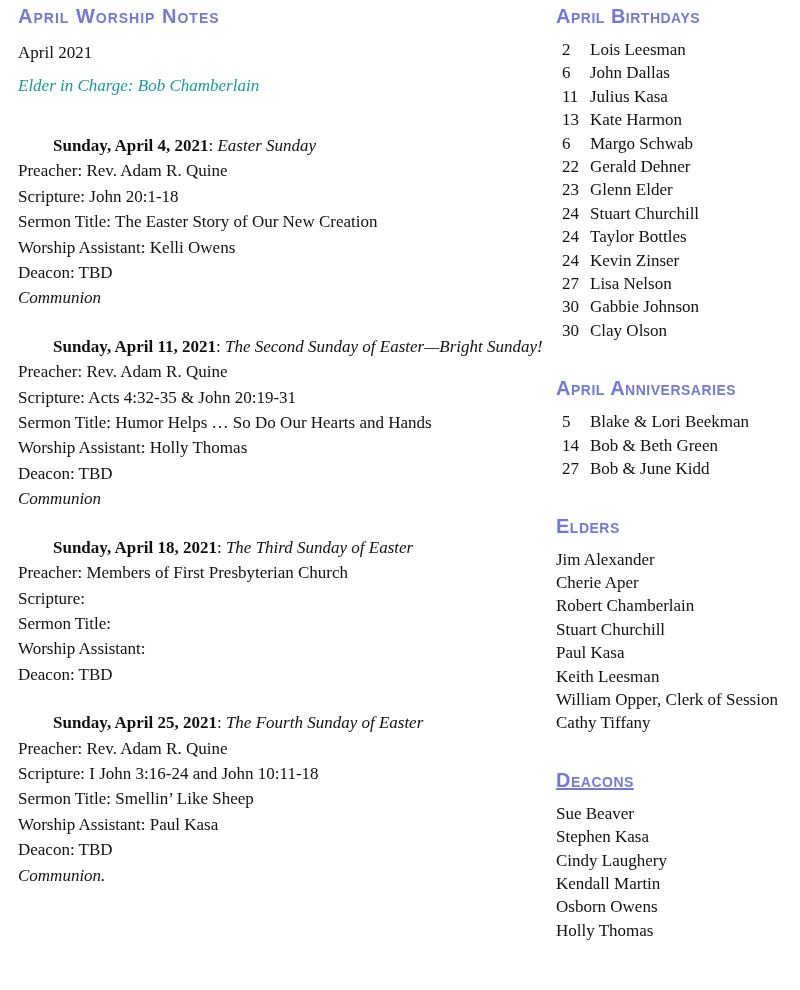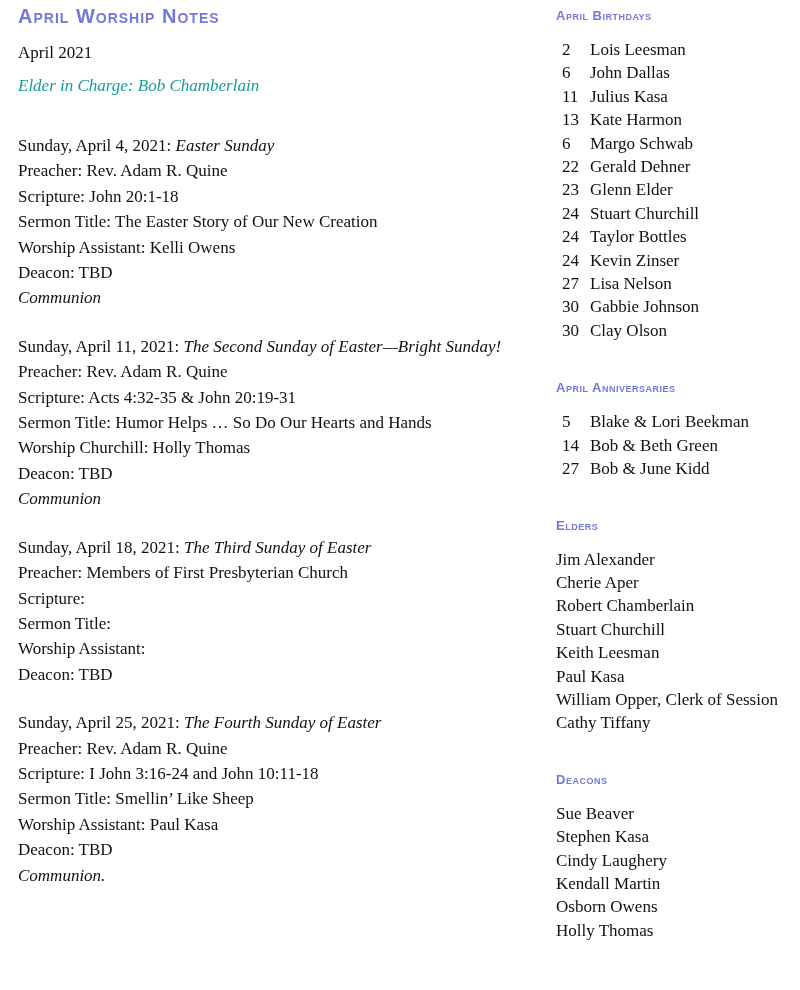--- a/index.html
+++ b/index.html
@@ -30,21 +30,21 @@
     font-variant: small-caps;
     color: #7678d8;
     letter-spacing: 1px;
   }
   h1.heading {
     font-size: 20px;
     line-height: 22px;
     margin: 5px 0 13px 0;
   }
   h2.heading {
-    font-size: 13px;
+    font-size: 20px;
     line-height: 20px;
     letter-spacing: 0.5px;
     margin: 0 0 12px 0;
   }
   .month-line {
     font-size: 17px;
     line-height: 25px;
     margin-bottom: 8px;
   }
   .elder-line {
@@ -52,28 +52,28 @@
     line-height: 25px;
     font-style: italic;
     color: #189a9a;
     margin-bottom: 35px;
   }
   .service { margin-bottom: 23px; }
   .service .line {
     font-size: 17px;
     line-height: 25.4px;
   }
-  .service .date { font-weight: normal; }
+  .service .date { font-weight: bold; margin-left: 35px; }
   .service .stitle { font-style: italic; margin-left: 0.25em; }
   .service .communion { font-style: italic; }
   .col-right { padding-top: 0; }
   .rc-head-birthdays { margin-top: 6px !important; }
   .rc-head-anniversaries { margin-top: 36px !important; }
   .rc-head-elders { margin-top: 35px !important; }
-  .rc-head-deacons { margin-top: 35px !important; }
+  .rc-head-deacons { margin-top: 35px !important; text-decoration: underline; }
   .roster-row {
     font-size: 17px;
     line-height: 23.4px;
     display: flex;
   }
   .roster-row .day {
     display: inline-block;
     width: 34px;
     padding-left: 6px;
     flex: 0 0 34px;
@@ -101,21 +101,21 @@
       <div class="line">Worship Assistant: Kelli Owens</div>
       <div class="line">Deacon: TBD</div>
       <div class="line communion">Communion</div>
     </div>
 
     <div class="service">
       <div class="line"><span class="date">Sunday, April 11, 2021</span><span>:</span><span class="stitle">The Second Sunday of Easter—Bright Sunday!</span></div>
       <div class="line">Preacher: Rev. Adam R. Quine</div>
       <div class="line">Scripture: Acts 4:32-35 &amp; John 20:19-31</div>
       <div class="line">Sermon Title: Humor Helps … So Do Our Hearts and Hands</div>
-      <div class="line">Worship Churchill: Holly Thomas</div>
+      <div class="line">Worship Assistant: Holly Thomas</div>
       <div class="line">Deacon: TBD</div>
       <div class="line communion">Communion</div>
     </div>
 
     <div class="service">
       <div class="line"><span class="date">Sunday, April 18, 2021</span><span>:</span><span class="stitle">The Third Sunday of Easter</span></div>
       <div class="line">Preacher: Members of First Presbyterian Church</div>
       <div class="line">Scripture:</div>
       <div class="line">Sermon Title:</div>
       <div class="line">Worship Assistant:</div>
@@ -206,22 +206,22 @@
           <span class="name">Bob &amp; June Kidd</span>
         </div>
     </div>
 
     <h2 class="heading rc-head-elders">Elders</h2>
     <div>
       <div class="name-row">Jim Alexander</div>
       <div class="name-row">Cherie Aper</div>
       <div class="name-row">Robert Chamberlain</div>
       <div class="name-row">Stuart Churchill</div>
+      <div class="name-row">Paul Kasa</div>
       <div class="name-row">Keith Leesman</div>
-      <div class="name-row">Paul Kasa</div>
       <div class="name-row">William Opper, Clerk of Session</div>
       <div class="name-row">Cathy Tiffany</div>
     </div>
 
     <h2 class="heading rc-head-deacons">Deacons</h2>
     <div>
       <div class="name-row">Sue Beaver</div>
       <div class="name-row">Stephen Kasa</div>
       <div class="name-row">Cindy Laughery</div>
       <div class="name-row">Kendall Martin</div>

